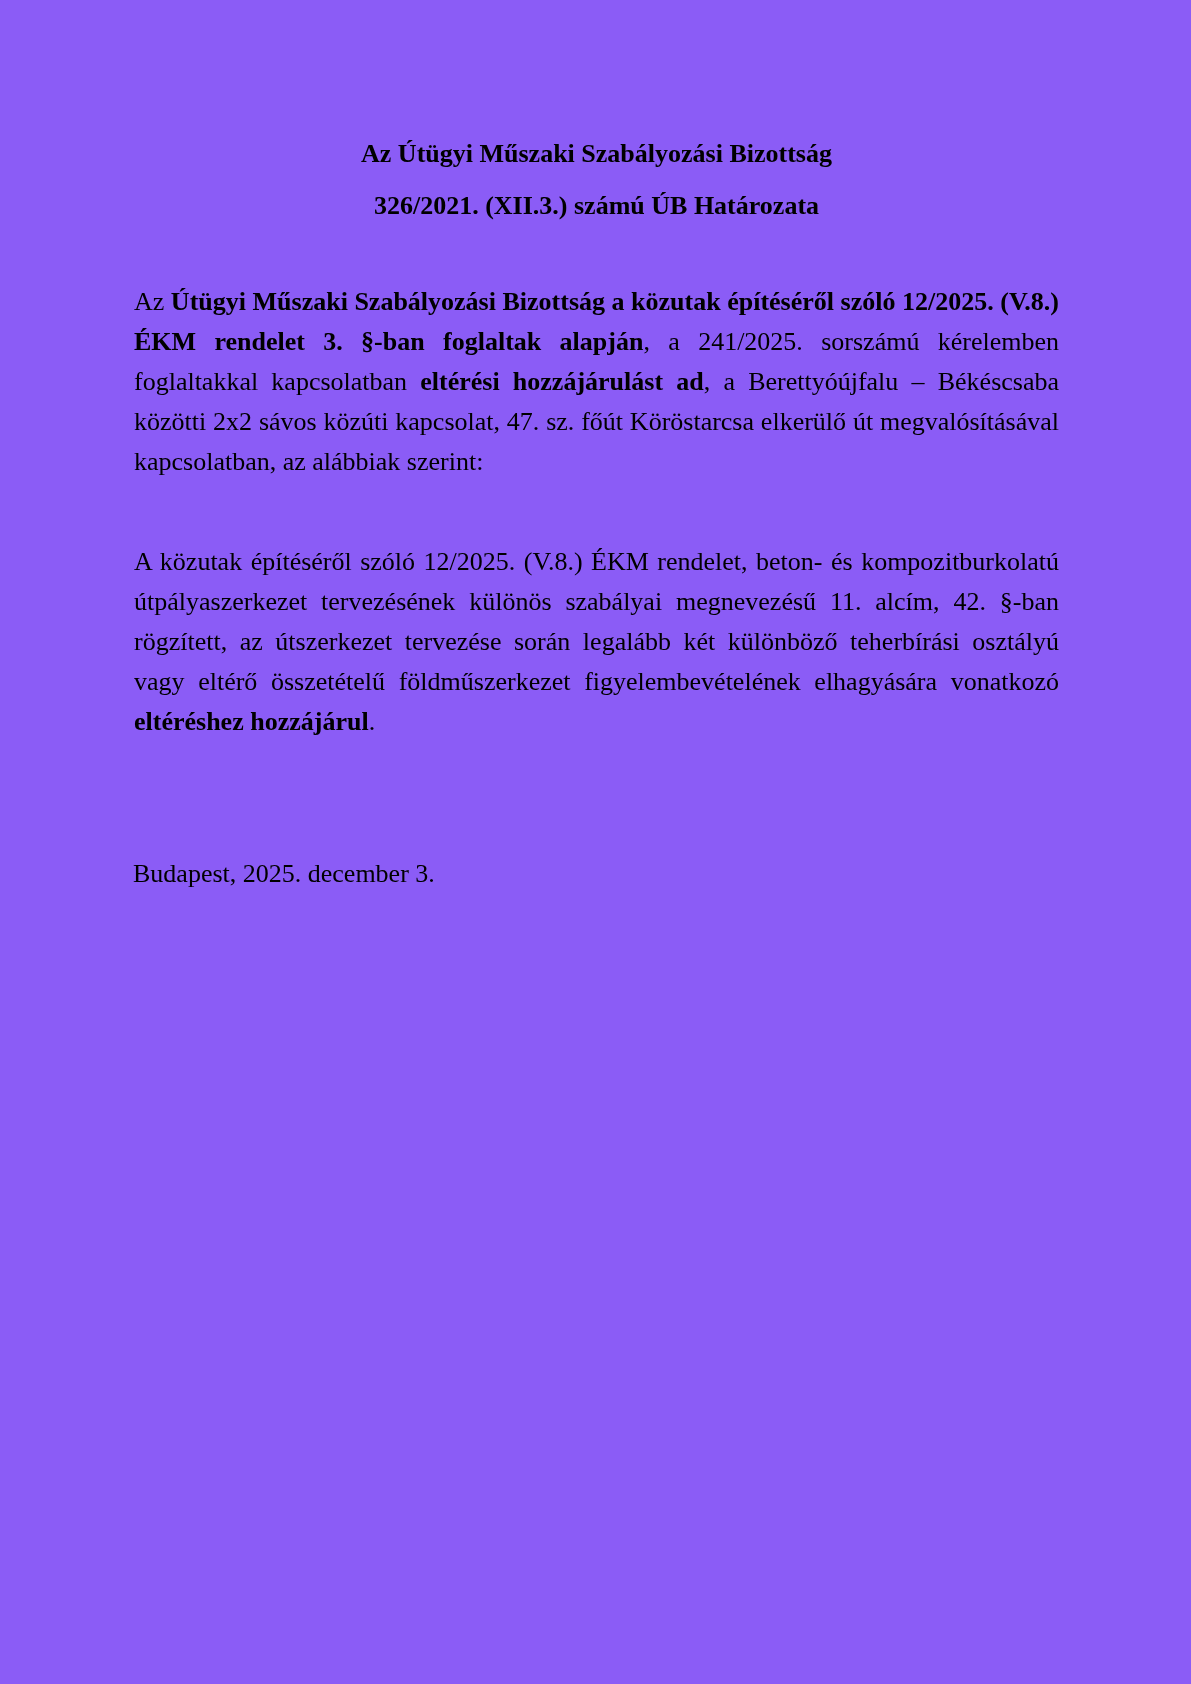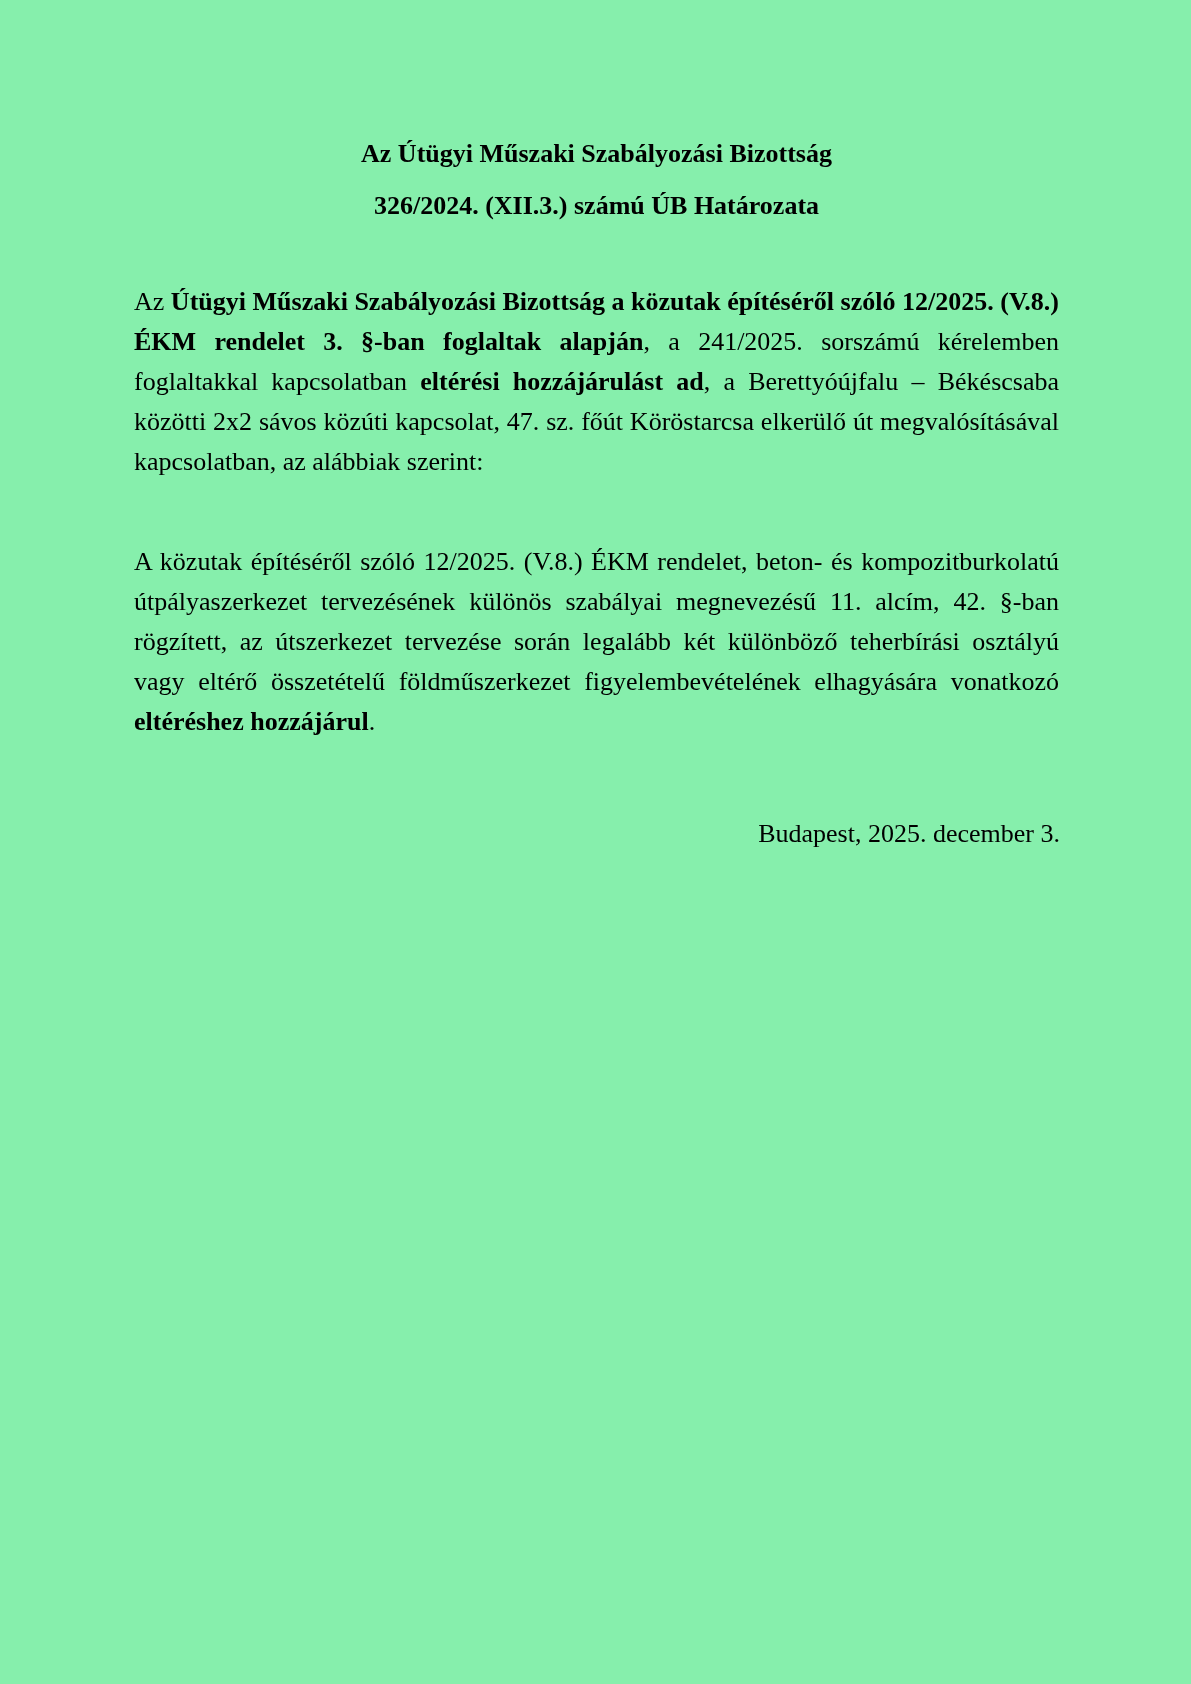--- a/index.html
+++ b/index.html
@@ -4,21 +4,21 @@
 <style>
   html, body {
     margin: 0;
     padding: 0;
     background: #ffffff;
   }
   .page {
     position: relative;
     width: 1191px;
     height: 1684px;
-    background: #86efac;
+    background: #8b5cf6;
     color: #000000;
     font-family: "Liberation Serif", "DejaVu Serif", serif;
     font-size: 26px;
     overflow: hidden;
     box-sizing: border-box;
     padding: 0 131px 0 133px;
   }
   .doc-title {
     margin-top: 128px;
     text-align: center;
@@ -28,34 +28,34 @@
     line-height: 52px;
   }
   .body-para {
     margin: 1px;
     text-align: justify;
     line-height: 40px;
   }
   .para-1 { margin-top: 50px; }
   .para-2 { margin-top: 60px; }
   .closing {
-    margin: 72px 0 0 0;
+    margin: 112px 0 0 0;
     line-height: 40px;
-    text-align: right;
+    text-align: left;
   }
   .bold-run { font-weight: bold; }
 </style>
 </head>
 <body>
 
 <div class="page">
 
   <div class="doc-title">
     <div class="title-line">Az Útügyi Műszaki Szabályozási Bizottság</div>
-    <div class="title-line">326/2024. (XII.3.) számú ÚB Határozata</div>
+    <div class="title-line">326/2021. (XII.3.) számú ÚB Határozata</div>
   </div>
 
   <p class="body-para para-1"><span>Az </span><span class="bold-run">Útügyi Műszaki Szabályozási Bizottság a közutak építéséről szóló 12/2025. (V.8.) ÉKM rendelet 3. §-ban foglaltak alapján</span><span>, a 241/2025. sorszámú kérelemben foglaltakkal kapcsolatban </span><span class="bold-run">eltérési hozzájárulást ad</span><span>, a Berettyóújfalu – Békéscsaba közötti 2x2 sávos közúti kapcsolat, 47. sz. főút Köröstarcsa elkerülő út megvalósításával kapcsolatban, az alábbiak szerint:</span></p>
 
   <p class="body-para para-2"><span>A közutak építéséről szóló 12/2025. (V.8.) ÉKM rendelet, beton- és kompozitburkolatú útpályaszerkezet tervezésének különös szabályai megnevezésű 11. alcím, 42. §-ban rögzített, az útszerkezet tervezése során legalább két különböző teherbírási osztályú vagy eltérő összetételű földműszerkezet figyelembevételének elhagyására vonatkozó </span><span class="bold-run">eltéréshez hozzájárul</span><span>.</span></p>
 
   <p class="closing">Budapest, 2025. december 3.</p>
 
 </div>
 

